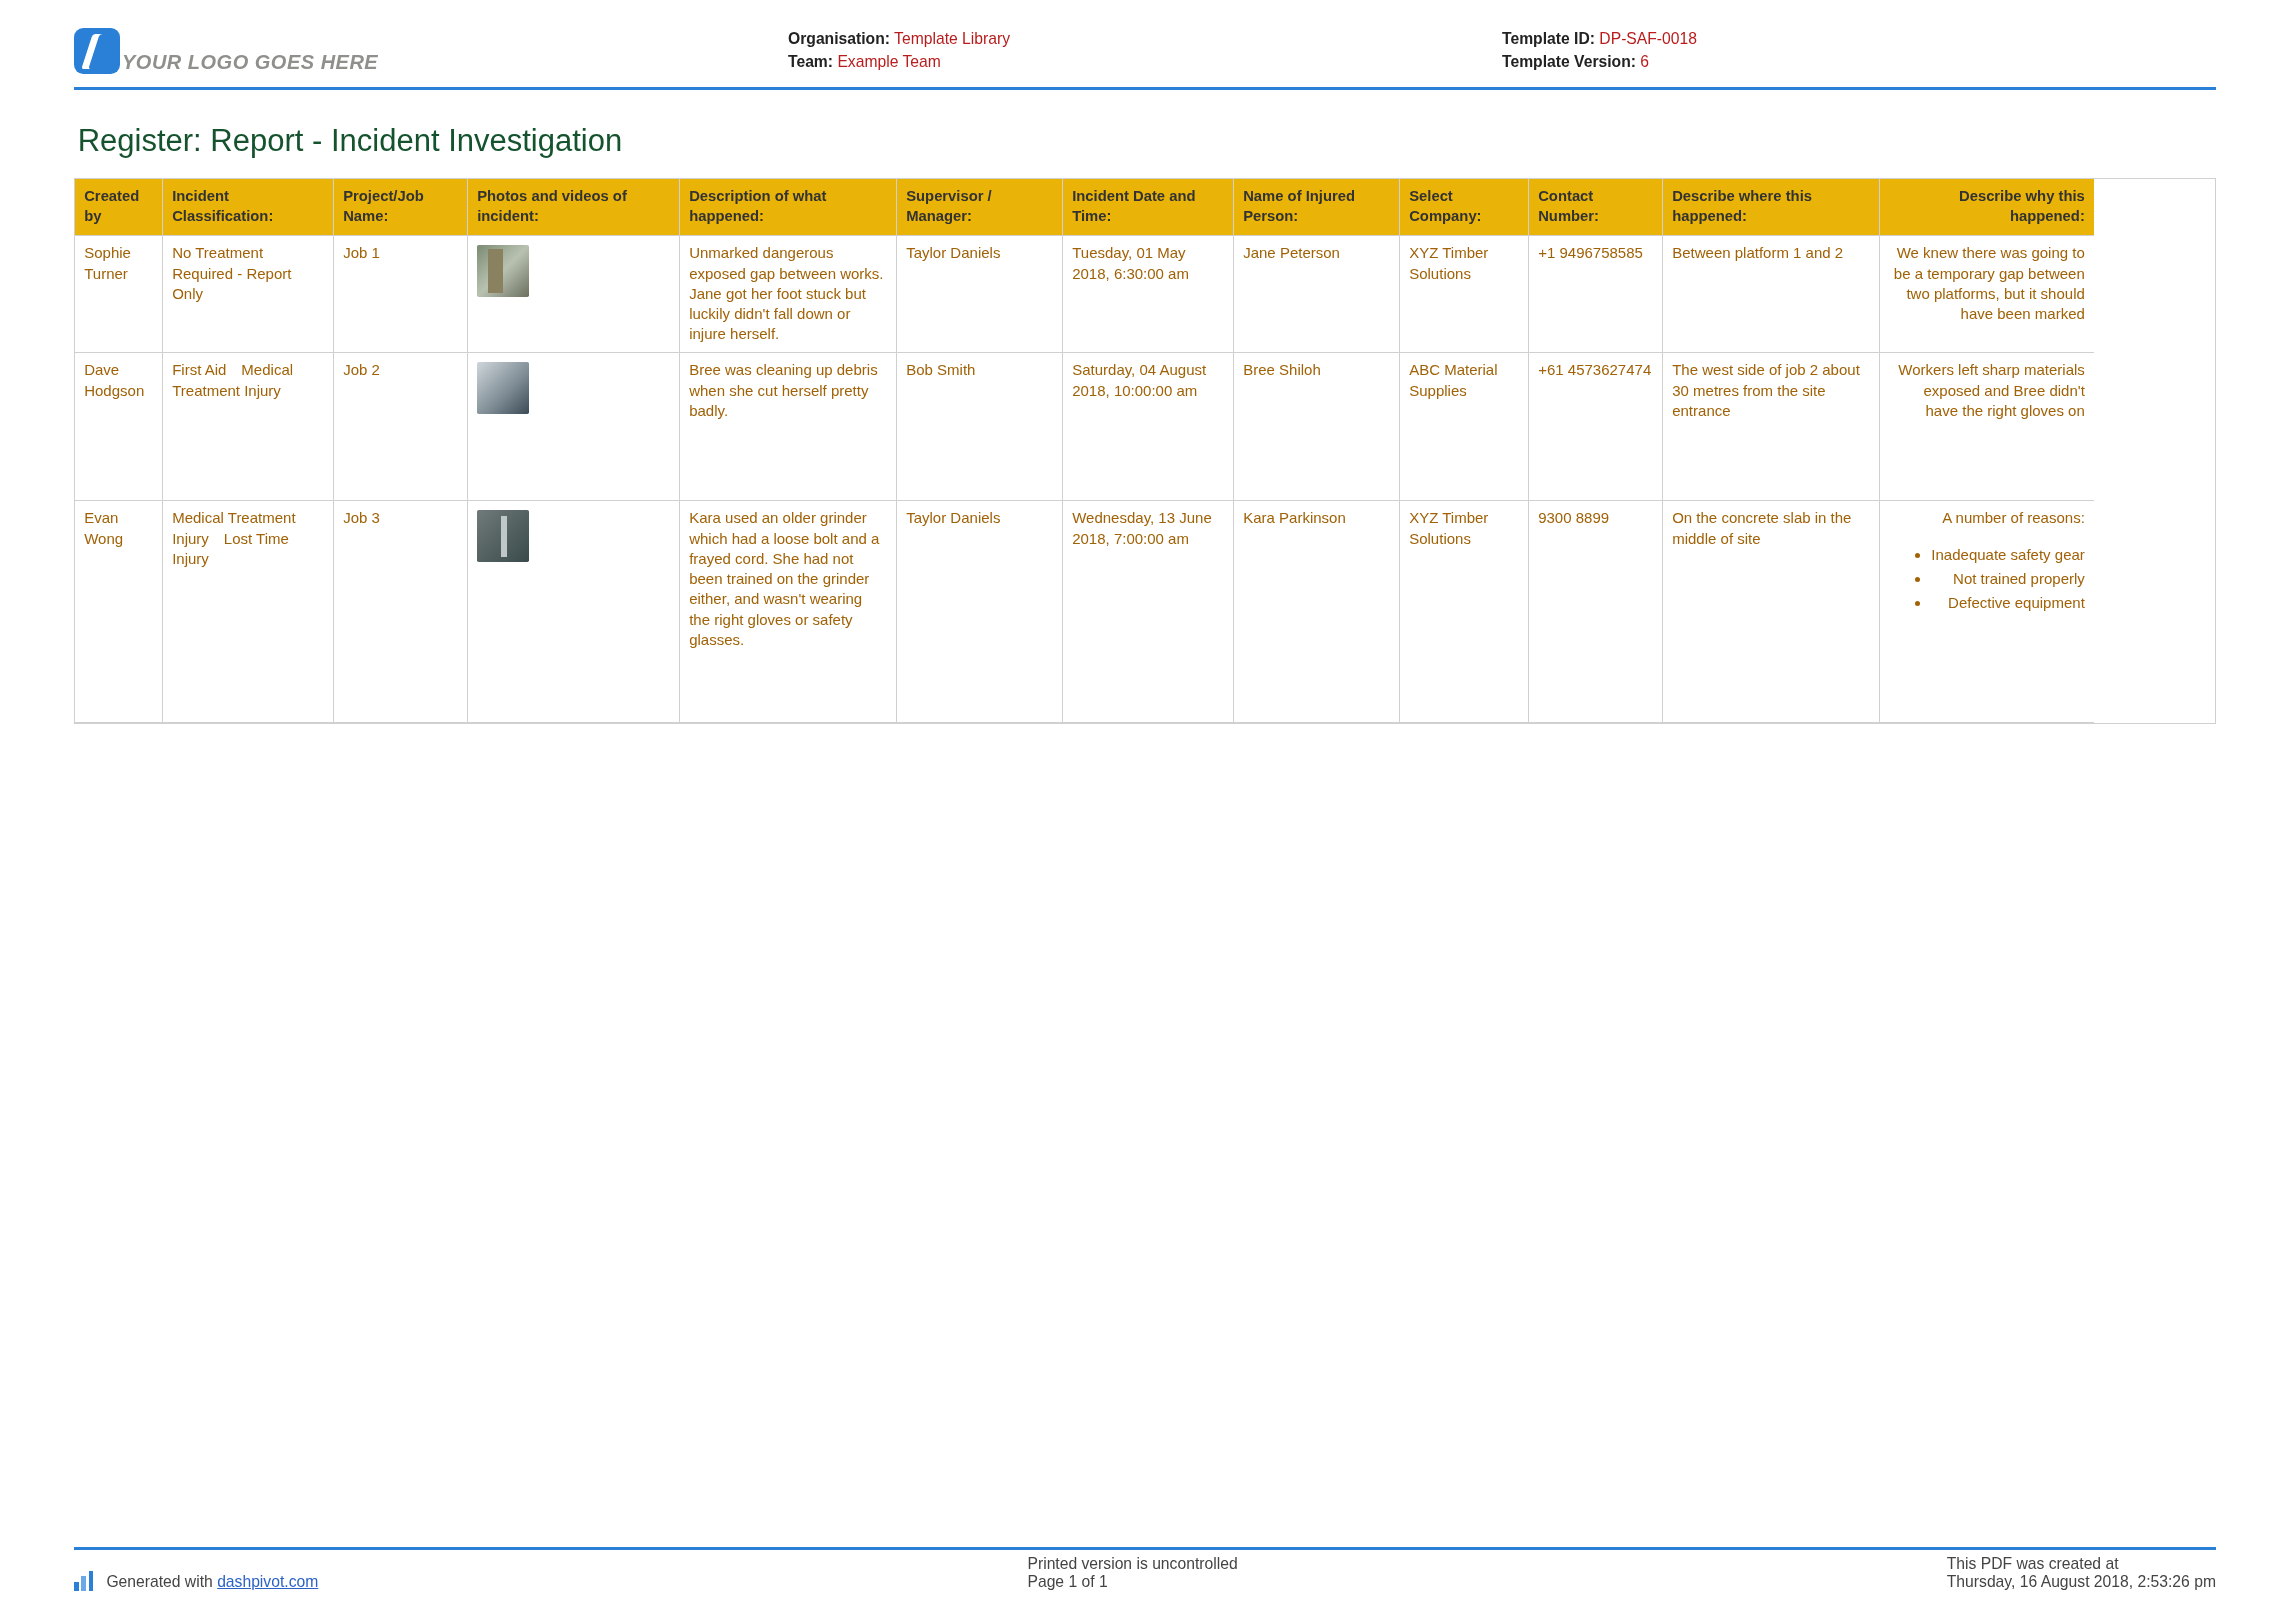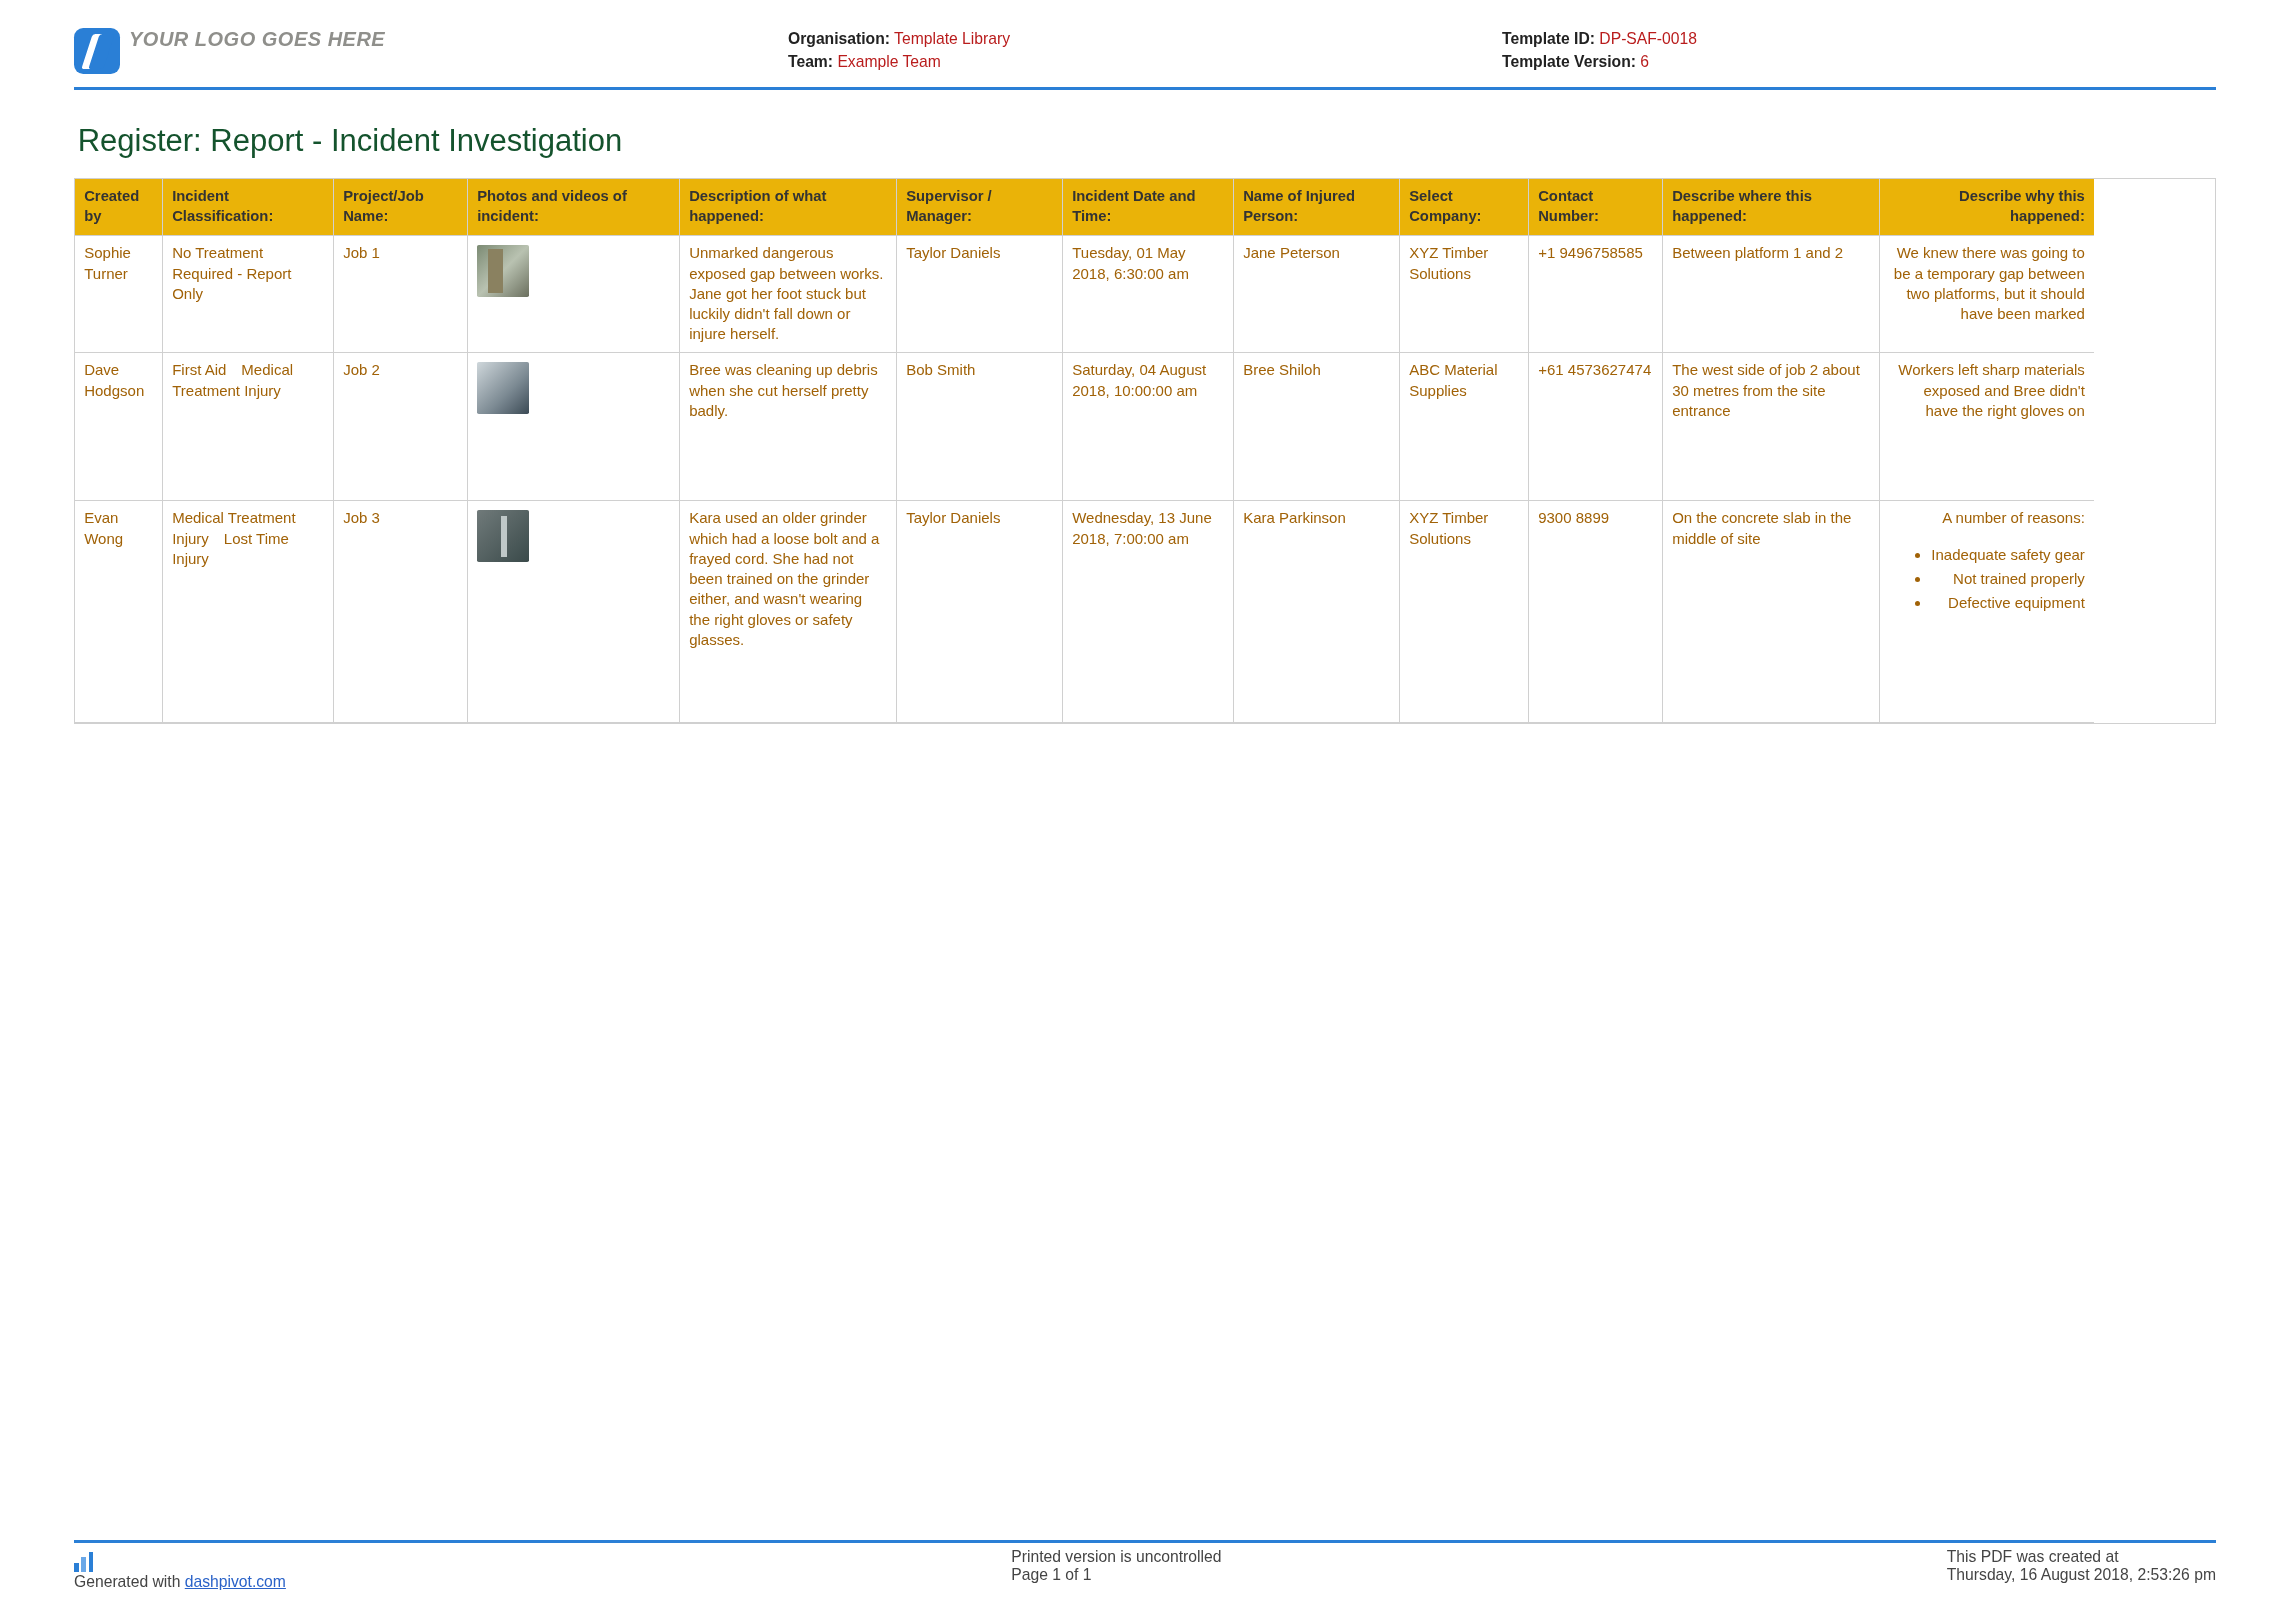--- a/index.html
+++ b/index.html
@@ -1,21 +1,21 @@
 <!DOCTYPE html>
 <html style="font-size:14.8px"><head>
 <meta charset="utf-8">
 <style>
   * { box-sizing: border-box; margin: 0; padding: 0; }
   html, body { width: 2290px; height: 1619px; background: #fff; font-family: Arial, Helvetica, sans-serif; color: #333; }
   .page { width: 2290px; height: 1619px; position: relative; padding: 28px 74px 111px 74px; }
 
   
   .header { display: flex; align-items: flex-start; justify-content: space-between; padding: 0 0 13px 0; border-bottom: 3.7px solid #2a7fd6; }
-  .header-left { display: flex; align-items: flex-start; gap: 9px; flex: 1; }
+  .header-left { display: flex; align-items: flex-end; gap: 2px; flex: 1; }
   .logo-badge { width: 46px; height: 46px; border-radius: 9.2px; background: #2a7fd6; position: relative; overflow: hidden; }
   .logo-badge::before { content:""; position:absolute; left:13px; top:5.5px; width:16.6px; height:35px; background:#fff; transform: skewX(-18deg); border-radius: 2.8px; }
   .logo-badge::after { content:""; position:absolute; left:20px; top:5.5px; width:14.8px; height:35px; background:#2a7fd6; transform: skewX(-18deg); border-radius: 2.8px; }
   .logo-text { color: #8f8f8b; font-style: italic; font-weight: 700; letter-spacing: 0.5px; font-size: 20px; }
   .header-center { flex: 1; font-size: 15.7px; line-height: 1.45; color:#444; }
   .header-right { flex: 1; font-size: 15.7px; line-height: 1.45; color:#444; }
   .hdr-row .lbl { font-weight: 700; color:#222; }
   .hdr-row .val { font-weight: 400; color:#b91c1c; }
 
   
@@ -33,21 +33,21 @@
   .thumb.th1::after{content:"";position:absolute;left:11px;top:3.7px;width:14.8px;height:44px;background:#8a8160;}
   .thumb.th2{background:linear-gradient(135deg,#cfd7db 0%, #7b8992 60%, #3b4a55 100%);} 
   .thumb.th3{background:linear-gradient(135deg,#707a7a 0%, #3a4a4a 100%);} 
   .thumb.th3::after{content:"";position:absolute;left:24px;top:5.5px;width:5.5px;height:41px;background:#bfc8c8;}
 
   .why ul{list-style: disc; margin:16.6px 0 0 42px;}
   .why ul li{margin:0 0 3.7px 0;}
 
   
   .footer { position: absolute; left: 74px; right: 74px; bottom: 28px; border-top: 3.7px solid #2a7fd6; padding-top: 5.5px; font-size: 15.7px; color:#444; display:flex; justify-content: space-between; }
-  .footer .left { display:flex; align-items:flex-start; gap:1px;flex-direction:column; }
+  .footer .left { display:flex; align-items:flex-end; gap:13px; }
   .footer .icon-bars { display:inline-flex; align-items:flex-end; gap:2.8px; margin-top:3.7px; }
   .footer .icon-bars span{display:inline-block; width:4.6px; background:#2a7fd6;}
   .footer .icon-bars span:nth-child(1){height:9.2px;}
   .footer .icon-bars span:nth-child(2){height:14.8px;background:#6aa8e8;}
   .footer .icon-bars span:nth-child(3){height:20px;}
   a.dp { color:#2a62c8; text-decoration: underline; }
 </style>
 </head>
 <body>
 

